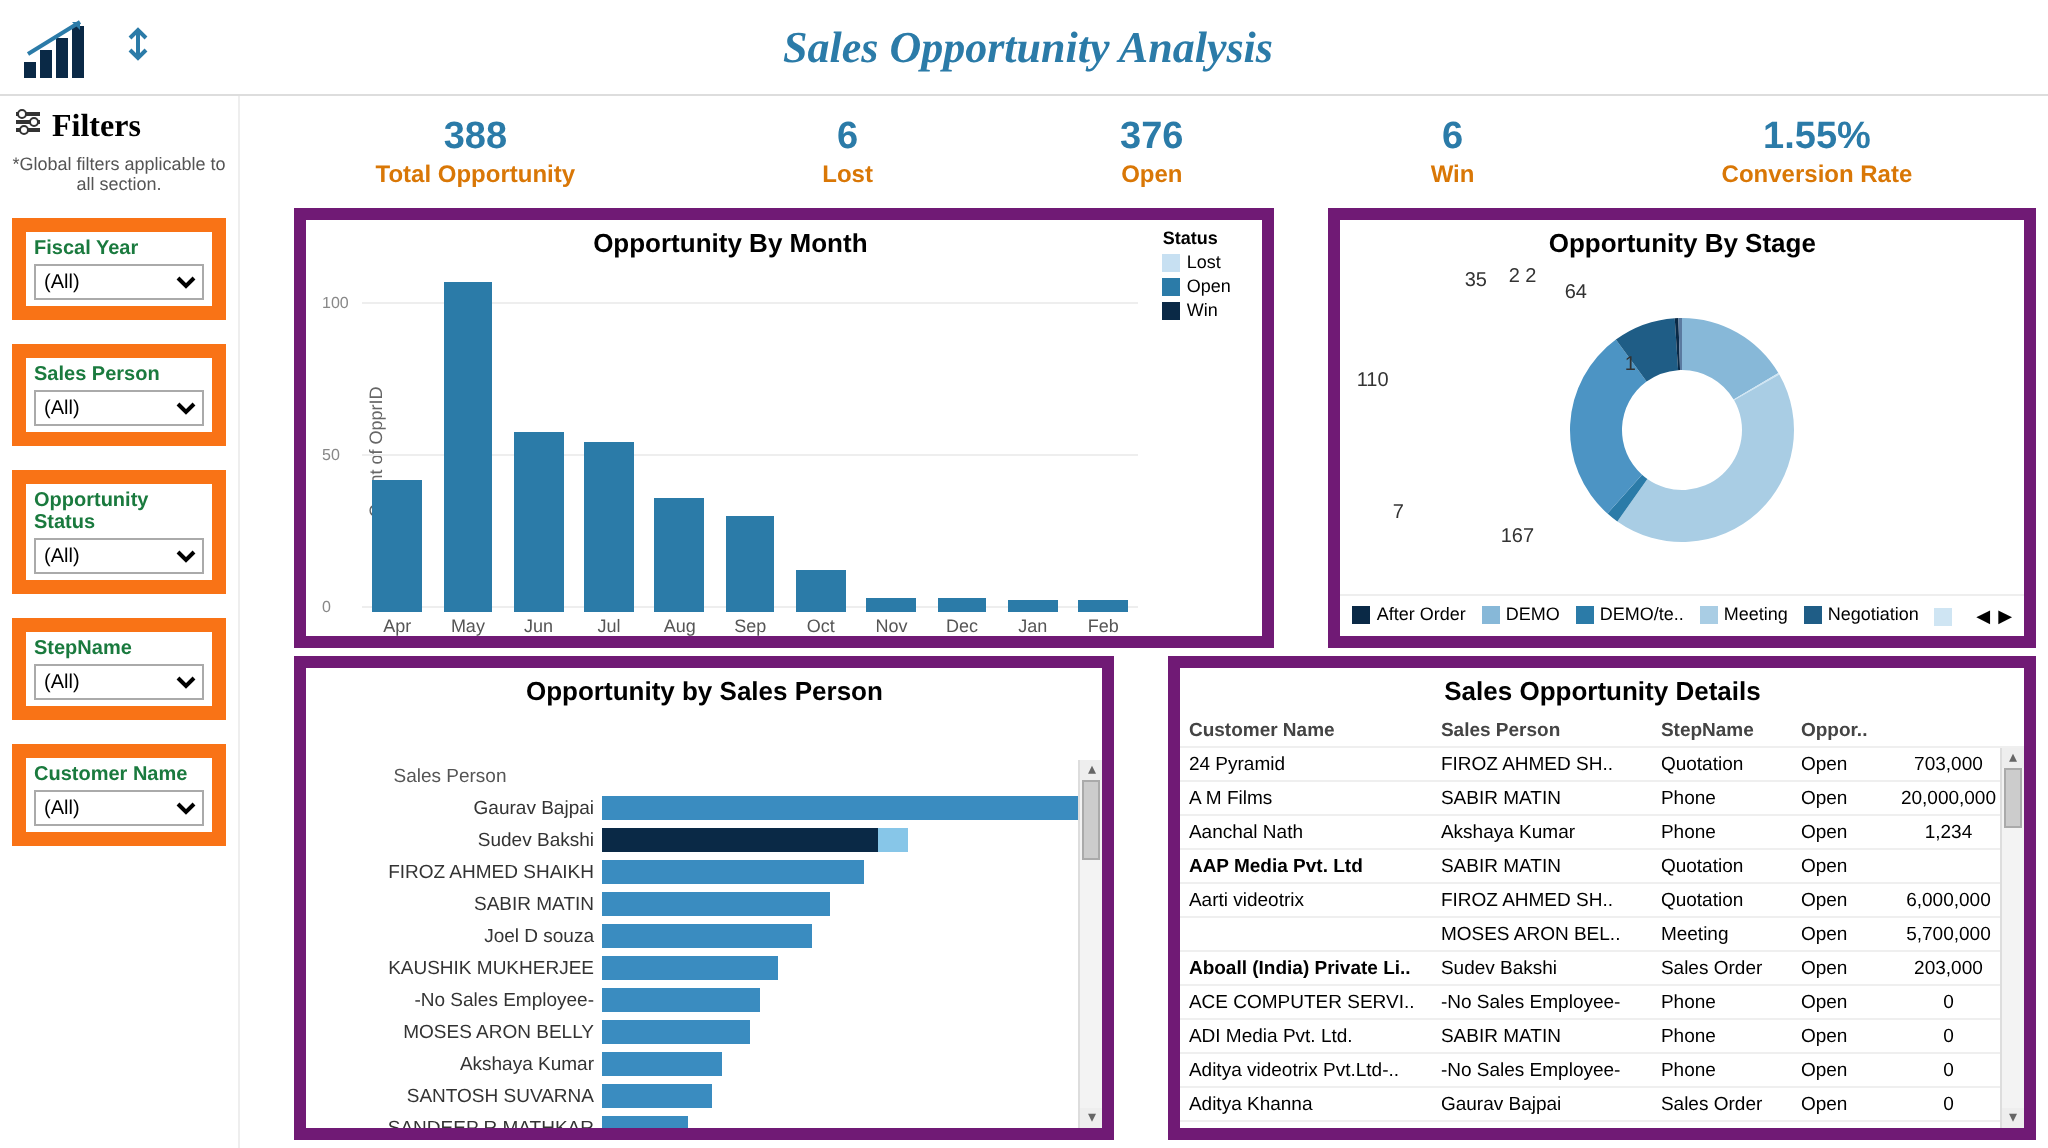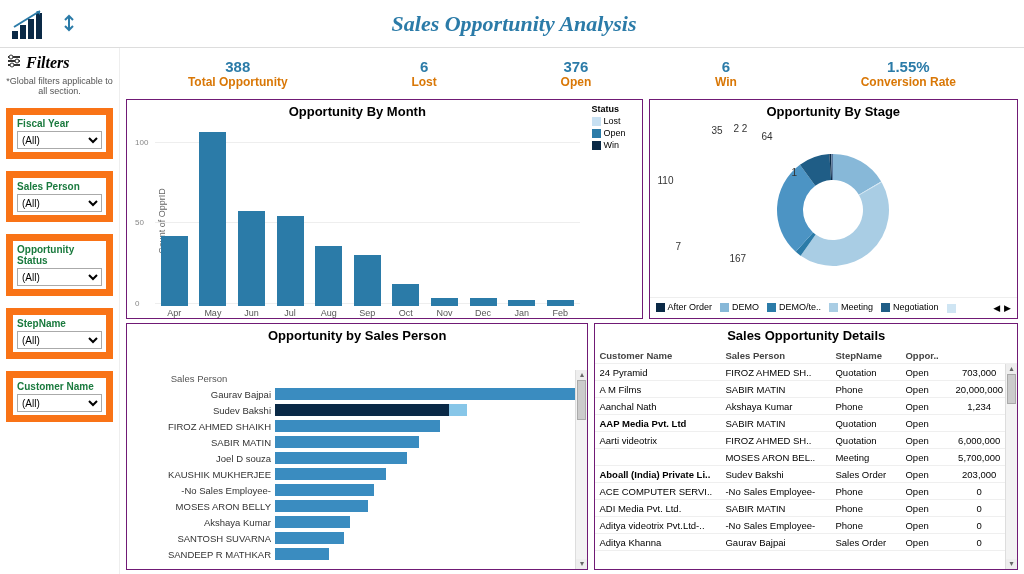--- a/index.html
+++ b/index.html
@@ -2,32 +2,32 @@
 <html><head>
 <meta charset="utf-8">
 <style>
   * { box-sizing: border-box; margin: 0; padding: 0; }
   body { font-family: Arial, sans-serif; font-size: 11px; background: #fff; width: 1024px; height: 574px; overflow: hidden; }
   .header { display: flex; align-items: center; height: 48px; border-bottom: 1px solid #ddd; padding: 0 8px; }
   .logo { width: 48px; height: 36px; display: flex; align-items: center; justify-content: center; }
   .title { flex: 1; text-align: center; color: #2b7ba8; font-size: 22px; font-weight: bold; font-style: italic; font-family: Georgia, serif; }
   .body { display: flex; height: 526px; }
   .sidebar { width: 120px; padding: 6px; border-right: 1px solid #eee; }
-  .filters-header { display: flex; align-items: center; gap: 4px; font-family: Georgia, serif; font-size: 16px; font-weight: bold; margin-bottom: 4px; font-style: italic; }
+  .filters-header { display: flex; align-items: center; gap: 4px; font-family: Georgia, serif; font-size: 16px; font-weight: bold; margin-bottom: 4px; }
   .filters-note { font-size: 9px; text-align: center; color: #555; margin-bottom: 6px; }
   .filter-group { border: 7px solid #f97316; padding: 3px 4px; margin-bottom: 6px; margin-top: 12px; }
   .filter-label { color: #1a7a3e; font-weight: bold; font-size: 10px; margin-bottom: 2px; }
   .filter-select { width: 100%; height: 18px; font-size: 10px; border: 1px solid #aaa; background: #fff; }
   .main { flex: 1; display: flex; flex-direction: column; padding: 4px 6px; gap: 4px; overflow: hidden; }
   .kpi-row { display: flex; justify-content: space-around; padding: 6px 0; }
   .kpi { text-align: center; }
-  .kpi-val { color: #2b7ba8; font-size: 15px; font-weight: bold; }
+  .kpi-val { color: #2b7ba8; font-size: 19px; font-weight: bold; }
   .kpi-label { color: #d97706; font-size: 12px; font-weight: bold; }
   .charts-row { display: flex; gap: 6px; height: 220px; }
-  .panel { border: 1px solid #701a75; background: #fff; display: flex; flex-direction: column; }
+  .panel { border: 6px solid #701a75; background: #fff; display: flex; flex-direction: column; margin-left: 21px; }
   .panel-title { text-align: center; font-weight: bold; font-size: 13px; padding: 4px 0; }
   .chart1 { flex: 1.4; display: flex; flex-direction: row; }
   .chart1-main { flex:1; display:flex; flex-direction:column; }
   .chart2 { flex: 1; }
   .bars-area { flex: 1; display: flex; padding: 4px 8px 0 28px; position: relative; }
   .yaxis-label { position: absolute; left: 2px; top: 50%; transform: translateY(-50%) rotate(-90deg); font-size: 9px; color: #666; white-space: nowrap; }
   .grid { position: absolute; left: 28px; right: 8px; top: 4px; bottom: 14px; }
   .gridline { position: absolute; left: 0; right: 0; border-top: 1px solid #eee; font-size: 8px; color: #888; }
   .gridline span { position: absolute; left: -20px; top: -5px; }
   .bar-col { flex: 1; display: flex; flex-direction: column; justify-content: flex-end; align-items: center; z-index: 1; height: 100%; }

